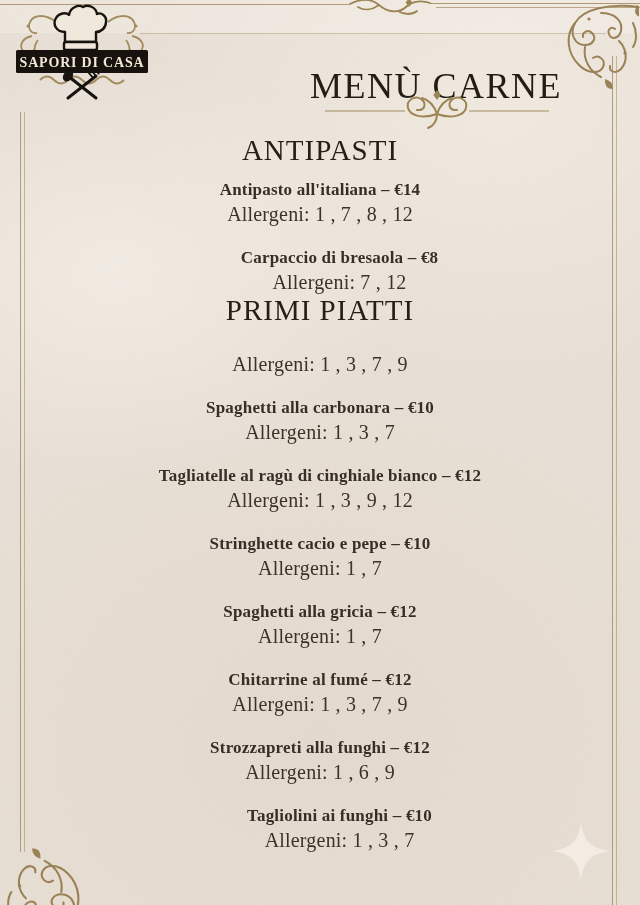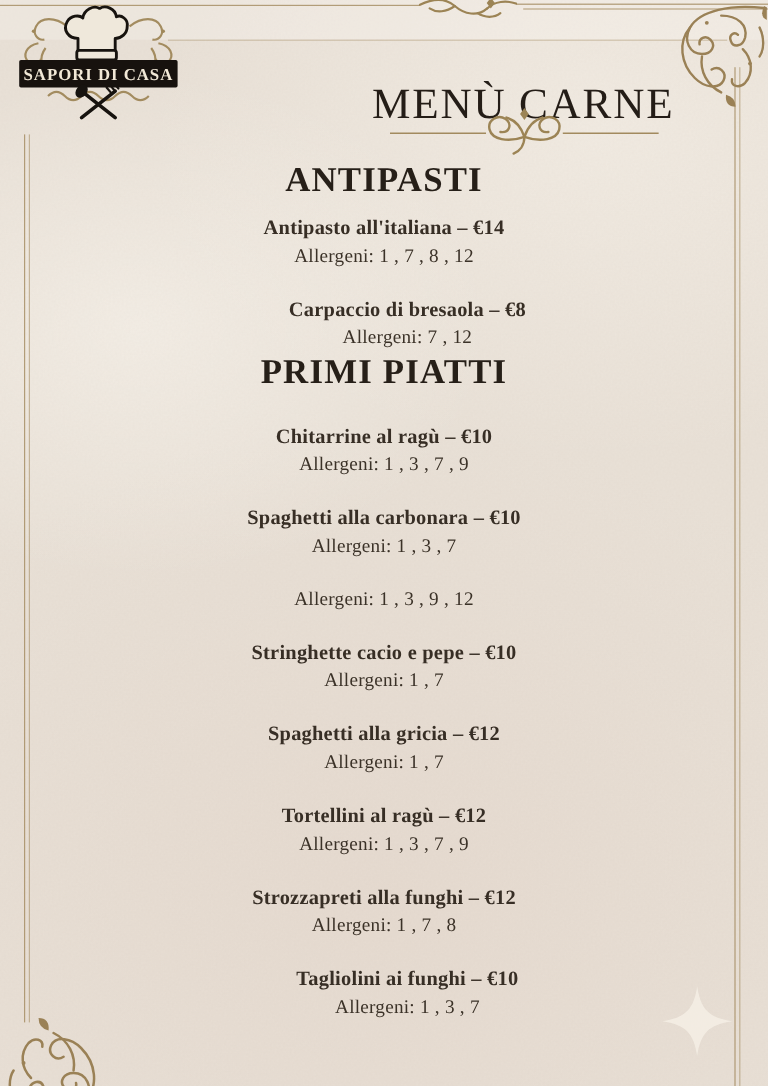--- a/index.html
+++ b/index.html
@@ -31,28 +31,28 @@
   .ornament-top{position:absolute;left:346px;top:-3px;}
   .sparkle{position:absolute;left:550px;top:820px;}
 
   .logo{position:absolute;left:12px;top:2px;}
 
   .title{position:absolute;left:250px;top:42px;width:372px;text-align:center;
     font-size:36px;line-height:40px;letter-spacing:1.5px;color:#241d17;font-weight:400;}
   .divider{position:absolute;left:325px;top:88px;}
 
   .menu{position:absolute;left:0;top:134px;width:640px;text-align:center;}
-  .section-heading{margin:0 0 12px 0;font-size:29px;line-height:32px;font-weight:700;
+  .section-heading{margin:0 0 12px 0;font-size:29px;line-height:32px;font-weight:400;
     letter-spacing:1px;color:#261f18;}
   .section--primi .section-heading{margin-top:0;margin-bottom:26px;}
   .menu-item{margin:0 0 20px 0;}
   .menu-item:last-child{margin-bottom:0;padding-left:39px;}
   .item-name{font-size:17px;line-height:24px;color:#372e25;letter-spacing:.2px;font-weight:bold;}
   .item-name span{white-space:pre;}
-  .item-allergens{font-size:16px;line-height:24px;color:#3b3228;letter-spacing:.2px;}
+  .item-allergens{font-size:20px;line-height:24px;color:#3b3228;letter-spacing:.2px;}
 </style>
 </head>
 <body>
 
 <div class="page">
 
   <svg class="texture" width="640" height="905">
     <filter id="paper">
         <feTurbulence type="fractalNoise" baseFrequency="0.55" numOctaves="2"></feTurbulence>
       <feColorMatrix type="matrix" values="0 0 0 0 0.45  0 0 0 0 0.38  0 0 0 0 0.32  0 0 0 0.07 0"></feColorMatrix>
@@ -193,51 +193,51 @@
       <div class="menu-item">
         <div class="item-name"><span>Carpaccio di bresaola</span><span> – </span><span>€8</span></div>
         <div class="item-allergens">Allergeni: 7 , 12</div>
       </div>
     </section>
 
     <section class="menu-section section--primi">
       <h2 class="section-heading">PRIMI PIATTI</h2>
 
       <div class="menu-item">
-        <div class="item-name"><span>Chitarrine al ragù</span><span> – </span><span>€10</span></div>
         <div class="item-allergens">Allergeni: 1 , 3 , 7 , 9</div>
       </div>
 
       <div class="menu-item">
         <div class="item-name"><span>Spaghetti alla carbonara</span><span> – </span><span>€10</span></div>
         <div class="item-allergens">Allergeni: 1 , 3 , 7</div>
       </div>
 
       <div class="menu-item">
+        <div class="item-name"><span>Tagliatelle al ragù di cinghiale bianco</span><span> – </span><span>€12</span></div>
         <div class="item-allergens">Allergeni: 1 , 3 , 9 , 12</div>
       </div>
 
       <div class="menu-item">
         <div class="item-name"><span>Stringhette cacio e pepe</span><span> – </span><span>€10</span></div>
         <div class="item-allergens">Allergeni: 1 , 7</div>
       </div>
 
       <div class="menu-item">
         <div class="item-name"><span>Spaghetti alla gricia</span><span> – </span><span>€12</span></div>
         <div class="item-allergens">Allergeni: 1 , 7</div>
       </div>
 
       <div class="menu-item">
-        <div class="item-name"><span>Tortellini al ragù</span><span> – </span><span>€12</span></div>
+        <div class="item-name"><span>Chitarrine al fumé</span><span> – </span><span>€12</span></div>
         <div class="item-allergens">Allergeni: 1 , 3 , 7 , 9</div>
       </div>
 
       <div class="menu-item">
         <div class="item-name"><span>Strozzapreti alla funghi</span><span> – </span><span>€12</span></div>
-        <div class="item-allergens">Allergeni: 1 , 7 , 8</div>
+        <div class="item-allergens">Allergeni: 1 , 6 , 9</div>
       </div>
 
       <div class="menu-item">
         <div class="item-name"><span>Tagliolini ai funghi</span><span> – </span><span>€10</span></div>
         <div class="item-allergens">Allergeni: 1 , 3 , 7</div>
       </div>
     </section>
 
   </main>
 </div>

